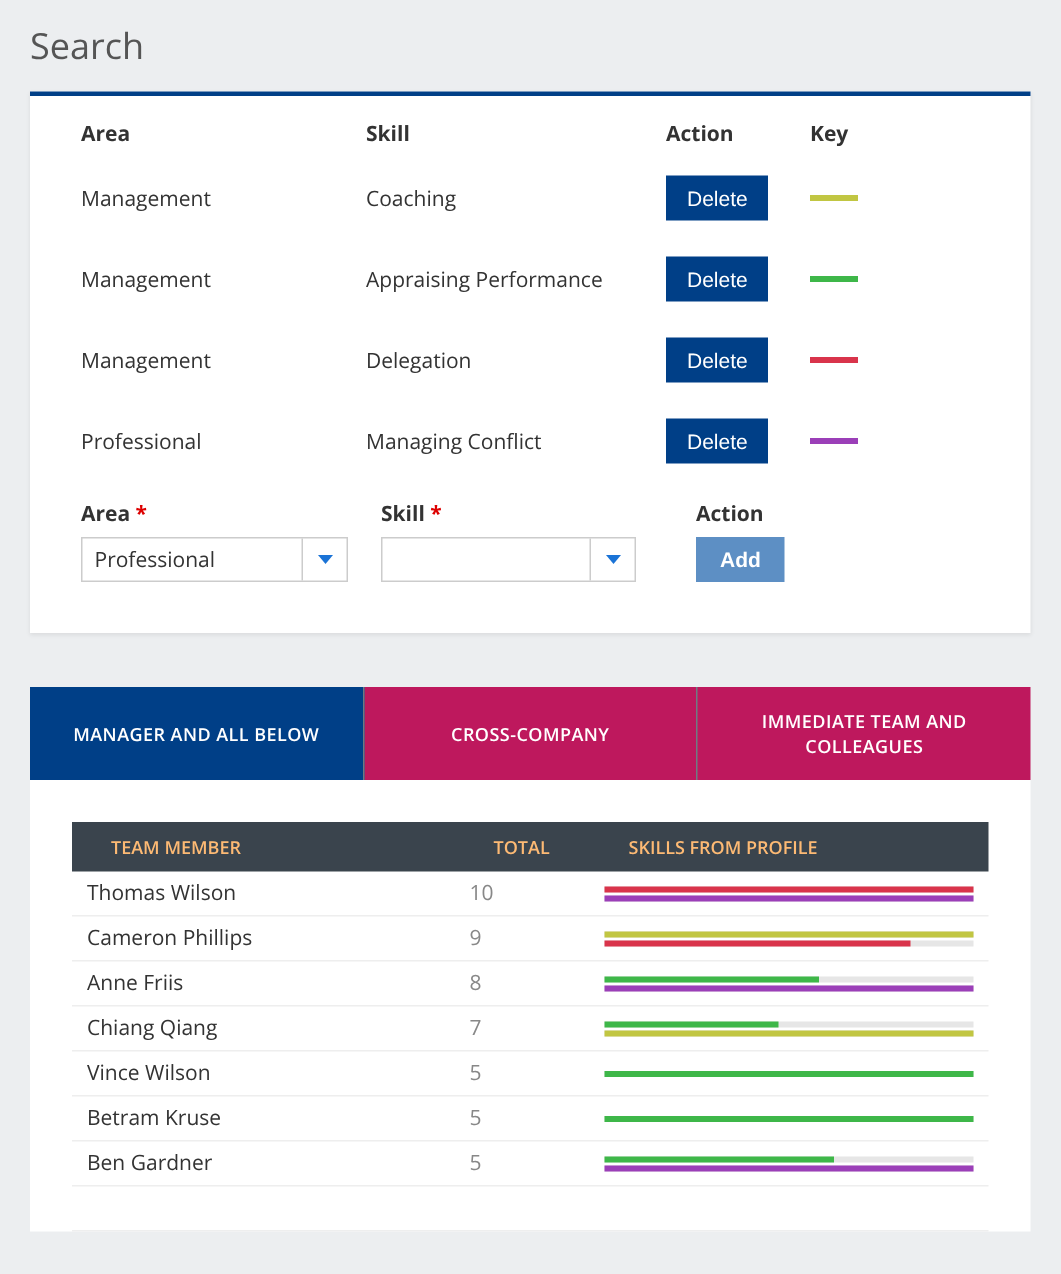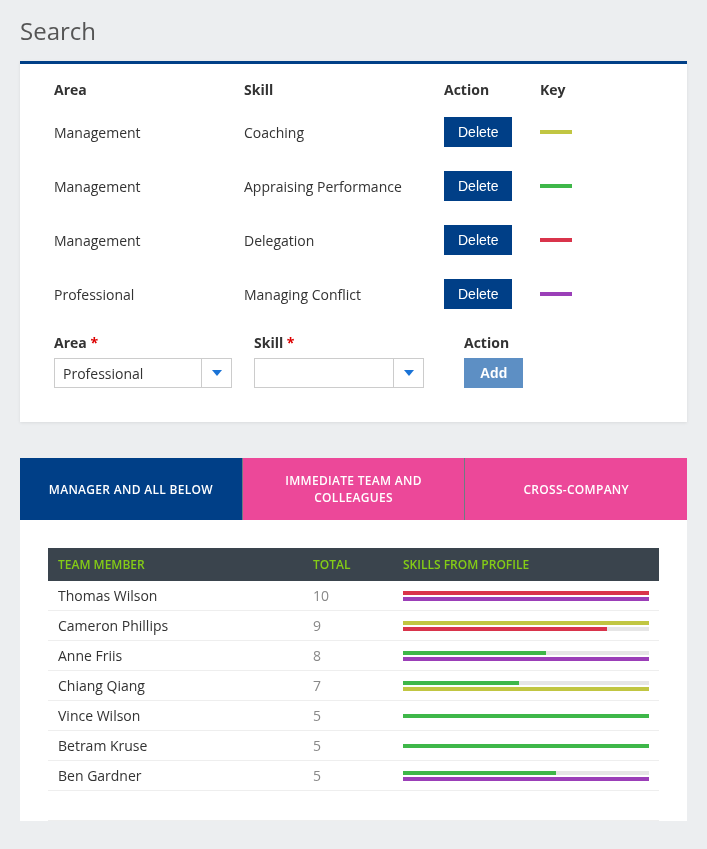--- a/index.html
+++ b/index.html
@@ -90,21 +90,21 @@
   .caret-down {
     width:0; height:0;
     border-left:5px solid transparent;
     border-right:5px solid transparent;
     border-top:6px solid #1a73d6;
   }
 
   .tabs-wrap { margin-top:36px; padding: 0 20px; }
   .tabs {
     display:flex;
-    background:#ec4899;
+    background:#be185d;
     color:#fff;
     font-size:12px;
     font-weight:600;
     letter-spacing:0.3px;
   }
   .tab {
     flex:1 1 0;
     text-align:center;
     padding:14px 8px;
     border-right:1px solid #6f7a82;
@@ -113,25 +113,25 @@
   }
   .tab:last-child{border-right:none;}
   .tab.active { background:#003f87; }
 
   .table-panel {
     background:#fff;
     padding:28px 28px 0 28px;
   }
   .tbl-head {
     background:#3a444d;
-    color:#84cc16;
+    color:#fdba74;
     display:flex;
     font-size:12px;
     font-weight:600;
-    padding:8px 10px;
+    padding:8px 26px;
   }
   .c-member{ flex:0 0 255px; }
   .c-total { flex:0 0 90px; }
   .c-bars  { flex:1; }
   .tbl-row {
     display:flex;
     align-items:center;
     border-bottom:1px solid #eee;
     padding:6px 10px;
     font-size:14px;
@@ -218,22 +218,22 @@
     <div class="form-group">
       <div class="form-label">Action</div>
       <button class="add-btn">Add</button>
     </div>
   </div>
 </div>
 
 <div class="tabs-wrap">
   <div class="tabs" id="tabs">
       <div class="tab active">MANAGER AND ALL BELOW</div>
+      <div class="tab">CROSS-COMPANY</div>
       <div class="tab">IMMEDIATE TEAM AND COLLEAGUES</div>
-      <div class="tab">CROSS-COMPANY</div>
     </div>
   <div class="table-panel">
     <div class="tbl-head">
       <div class="c-member">TEAM MEMBER</div>
       <div class="c-total">TOTAL</div>
       <div class="c-bars">SKILLS FROM PROFILE</div>
     </div>
     <div id="tbl-rows">
         <div class="tbl-row">
           <div class="c-member">Thomas Wilson</div>

